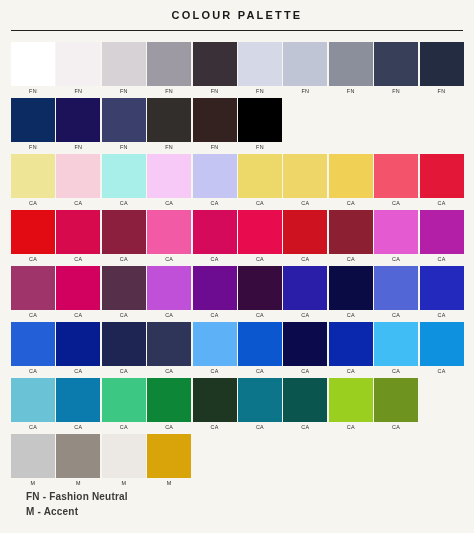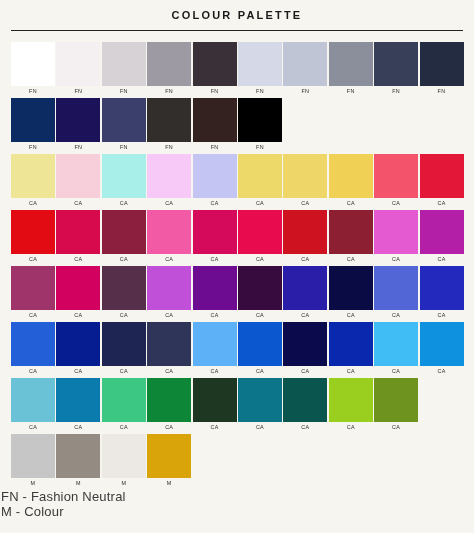--- a/index.html
+++ b/index.html
@@ -58,25 +58,26 @@
     display: block;
     text-align: center;
     font-size: 5.4px;
     letter-spacing: 0.3px;
     color: #2b2b2b;
     line-height: 10px;
     height: 10px;
   }
   .legend {
     position: absolute;
-    left: 1px;
+    left: 26px;
     bottom: 14px;
-    font-size: 13px;
+    font-size: 10px;
     color: #3a3a3a;
     line-height: 15px;
+    font-weight: bold;
   }
   .legend-line {
     display: block;
     letter-spacing: 0.2px;
   }
 </style>
 </head>
 <body>
 
 <div class="sheet">
@@ -374,16 +375,16 @@
         </div>
         <div class="cell">
           <span class="swatch" style="background: rgb(217, 164, 10);"></span>
           <span class="swatch-label">M</span>
         </div>
       </div>
     </div>
 
   <div class="legend">
       <span class="legend-line">FN - Fashion Neutral</span>
-      <span class="legend-line">M - Colour</span>
+      <span class="legend-line">M - Accent</span>
     </div>
 
 </div>
 
 </body></html>

